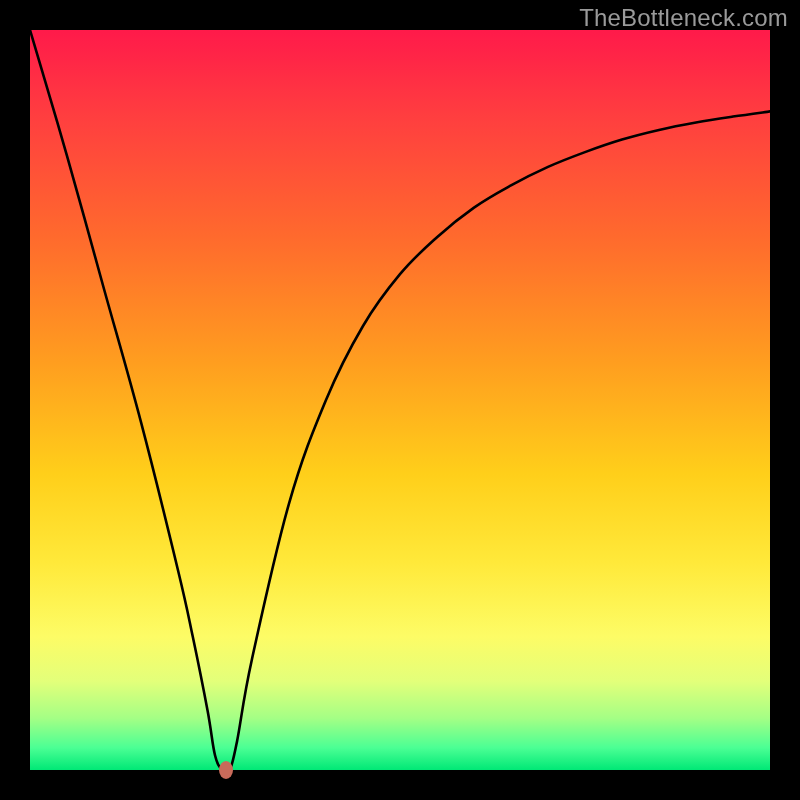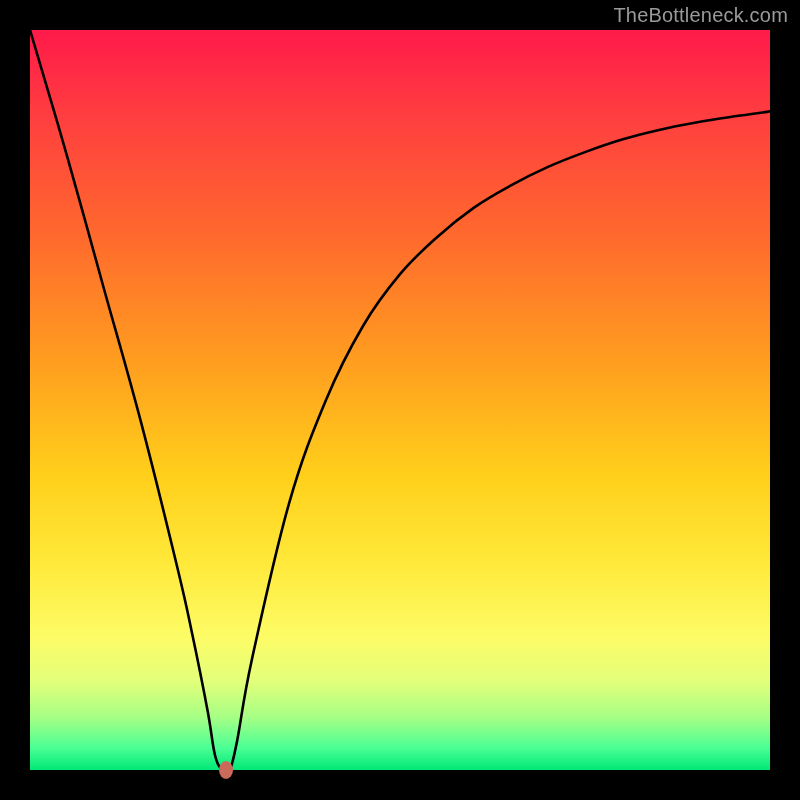--- a/index.html
+++ b/index.html
@@ -47,21 +47,21 @@
       #4bff94 97%,
       #00e876 100%
     );
   }
 
   .watermark {
     position: absolute;
     top: 4px;
     right: 12px;
     color: #9a9a9a;
-    font-size: 20px;
+    font-size: 24px;
     font-weight: 500;
     letter-spacing: 0.2px;
     z-index: 50;
   }
 
   svg.curve {
     position: absolute;
     left: 0;
     top: 0;
     width: 740px;

